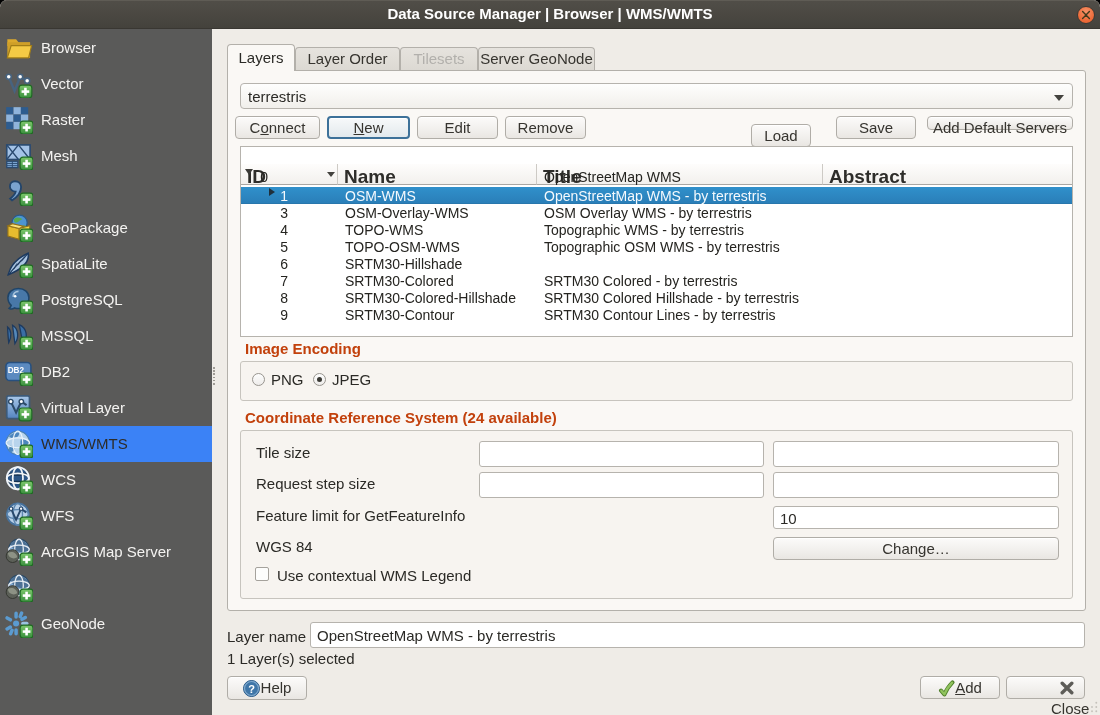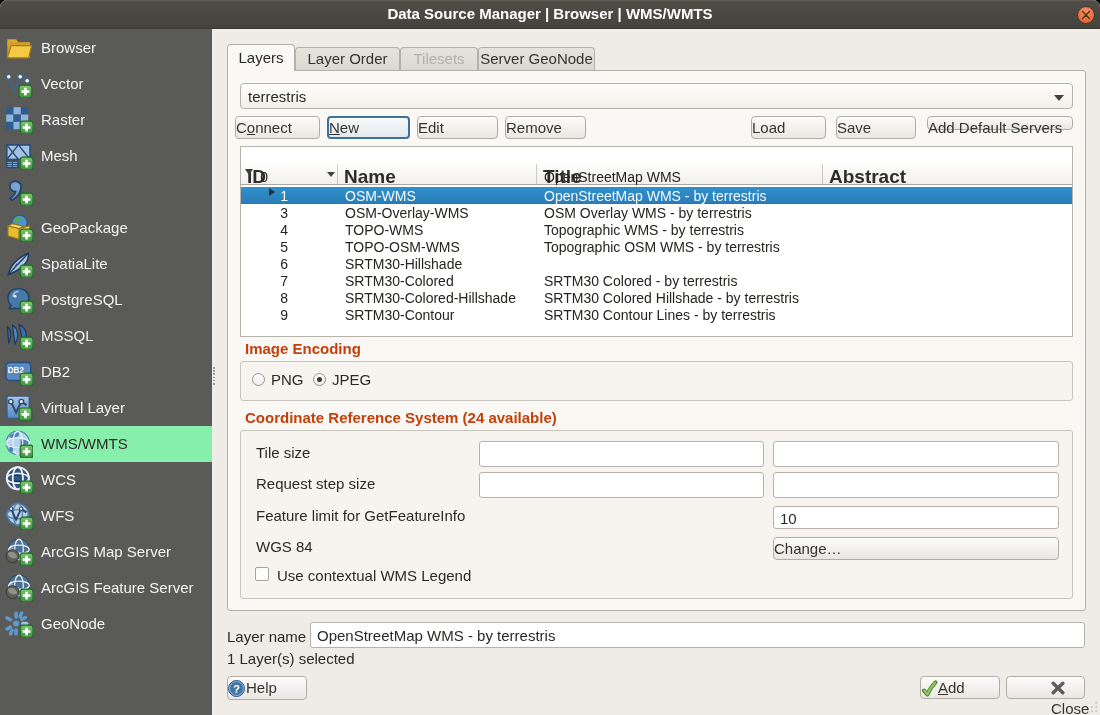--- a/index.html
+++ b/index.html
@@ -16,42 +16,42 @@
 #closebtn { position:absolute; right:5px; top:6px; width:18px; height:18px;
   border-radius:50%; background:radial-gradient(circle at 50% 30%, #f59268, #ed6a38 65%, #e55f2c);
   border:1px solid #3c3a35; }
 #closebtn svg { position:absolute; left:3px; top:3px; }
 #sidebar { position:absolute; left:0; top:29px; width:212px; height:686px;
   background:#5a5a59; }
 .sitem { position:absolute; left:0; width:212px; height:36px; color:#f4f3f1;
   font-size:15px; }
 .sitem span { position:absolute; left:41px; top:0; line-height:36px; }
 .sitem .sicon { position:absolute; left:5px; top:4px; }
-.sitem.sel { background:#86efac; color:#2d2c29; }
+.sitem.sel { background:#3b82f6; color:#2d2c29; }
 #splitdots { position:absolute; left:213px; top:367px; width:2px; height:20px; }
 #splitdots i { display:block; width:1.6px; height:1.6px; border-radius:50%;
   background:#8f8c86; margin-bottom:1.6px; }
 
 
 .tab { position:absolute; border:1px solid #b3b0aa; border-bottom:none;
   border-radius:4px 4px 0 0; font-size:15px; color:#36342f; text-align:center;
   background:linear-gradient(#e6e3de,#dcd9d3); }
 .tab.active { background:#faf8f5; z-index:3; color:#2b2a26; }
 .tab.dis { color:#b2b0ac; }
 
 #pane { position:absolute; left:227px; top:70px; width:859px; height:541px;
   background:#faf8f5; border:1px solid #b3b0aa; border-radius:0 3px 3px 3px; }
 
 .input { position:absolute; background:#fff; border:1px solid #b6b3ad;
   border-radius:3px; font-size:15px; color:#2b2a26; }
 .input span { position:absolute; left:6px; top:50%; transform:translateY(-50%); white-space:nowrap; }
 
 .btn { position:absolute; background:linear-gradient(#fcfbfa,#efedea 70%,#e9e6e2);
   border:1px solid #b0ada7; border-radius:4px; font-size:15px; color:#36342f;
-  text-align:left; box-shadow:inset 0 1px 0 #fff; }
+  text-align:center; box-shadow:inset 0 1px 0 #fff; }
 .btn.focus { border:2px solid #3d7199; background:linear-gradient(#f7f9fa,#e9eef1 70%,#e2e9ed); }
 
 #combo { position:absolute; left:240px; top:83px; width:833px; height:26px;
   background:linear-gradient(#fefefd,#f1efeb); border:1px solid #b6b3ad; border-radius:4px; }
 #combo span { position:absolute; left:7px; top:4px; font-size:15px; color:#2b2a26; }
 #combo .caret { position:absolute; right:8px; top:11px; width:0; height:0;
   border-left:5px solid transparent; border-right:5px solid transparent;
   border-top:6px solid #43423e; }
 
 
@@ -324,21 +324,20 @@
 <ellipse cx="12" cy="9.8" rx="8.8" ry="3.7" fill="none" stroke="#e8eef4" stroke-width="1.1"></ellipse>
 <ellipse cx="12" cy="9.8" rx="3.7" ry="8.8" fill="none" stroke="#e8eef4" stroke-width="1.1"></ellipse>
 <circle cx="6.5" cy="15.5" r="5.5" fill="#5c6058" stroke="#33362f" stroke-width="0.8"></circle>
 <path d="M2.5 12.8c2-1.3 4.6-1.1 6.3.4 1 .9 1.6 2.1 1.7 3.4-1.8 1.2-4.3 1.2-6.1-.1-1.1-.9-1.8-2.2-1.9-3.7z" fill="#8d9285"></path>
 <g transform="translate(13,13)">
             <rect x="0" y="0" width="11" height="11" rx="2.5" fill="url(#gplus)" stroke="#1e6b22" stroke-width="1"></rect>
             <rect x="2.2" y="4.4" width="6.6" height="2.2" fill="#fff"></rect>
             <rect x="4.4" y="2.2" width="2.2" height="6.6" fill="#fff"></rect>
           </g>
         </svg>
-        <span>ArcGIS Feature Server</span>
       </div>
 <div class="sitem" style="top:577px">
         <svg class="sicon" width="28" height="28" viewBox="0 0 24 24">
           <circle cx="9.5" cy="11.5" r="2.6" fill="#5b9bd0"></circle>
 <path d="M9.5 6v-3.2M9.5 20.4v-3.2M4.6 8.4L1.8 6.8M17.4 16.6l-2.8-1.6M4.6 14.6l-2.8 1.6M17.4 6.4l-2.8 1.6M14.2 2.6l-1.2 3M4.8 20.4l1.2-3" stroke="#5b9bd0" stroke-width="3" stroke-linecap="round"></path>
 <path d="M15.3 11.5h3.4" stroke="#9cc2e0" stroke-width="3" stroke-linecap="round"></path>
           <g transform="translate(13,13)">
             <rect x="0" y="0" width="11" height="11" rx="2.5" fill="url(#gplus)" stroke="#1e6b22" stroke-width="1"></rect>
             <rect x="2.2" y="4.4" width="6.6" height="2.2" fill="#fff"></rect>
             <rect x="4.4" y="2.2" width="2.2" height="6.6" fill="#fff"></rect>
@@ -365,21 +364,21 @@
 
   <div id="combo">
       <span>terrestris</span>
       <div class="caret"></div>
     </div>
 
   <div class="btn" style="left:235px; top:116px; width:85px; height:23px; line-height:21px;">C<u>o</u>nnect</div>
   <div class="btn focus" style="left:327px; top:116px; width:83px; height:23px; line-height:19px;"><u>N</u>ew</div>
   <div class="btn" style="left:417px; top:116px; width:81px; height:23px; line-height:21px;">Edit</div>
   <div class="btn" style="left:505px; top:116px; width:81px; height:23px; line-height:21px;">Remove</div>
-  <div class="btn" style="left:751px; top:116px; width:75px; height:23px; line-height:21px;">Load</div>
+  <div class="btn" style="left:751px; top:124px; width:60px; height:23px; line-height:21px;">Load</div>
   <div class="btn" style="left:836px; top:116px; width:80px; height:23px; line-height:21px;">Save</div>
   <div class="btn" style="left:927px; top:116px; width:146px; height:14px; line-height:21px;">Add Default Servers</div>
 
   <div id="tbl">
     <div class="th" style="left:0; width:97px;">
         <span>ID</span>
         <span id="sortarr"></span>
       </div>
     <div class="th" style="left:97px; width:199px;">
         <span>Name</span>

